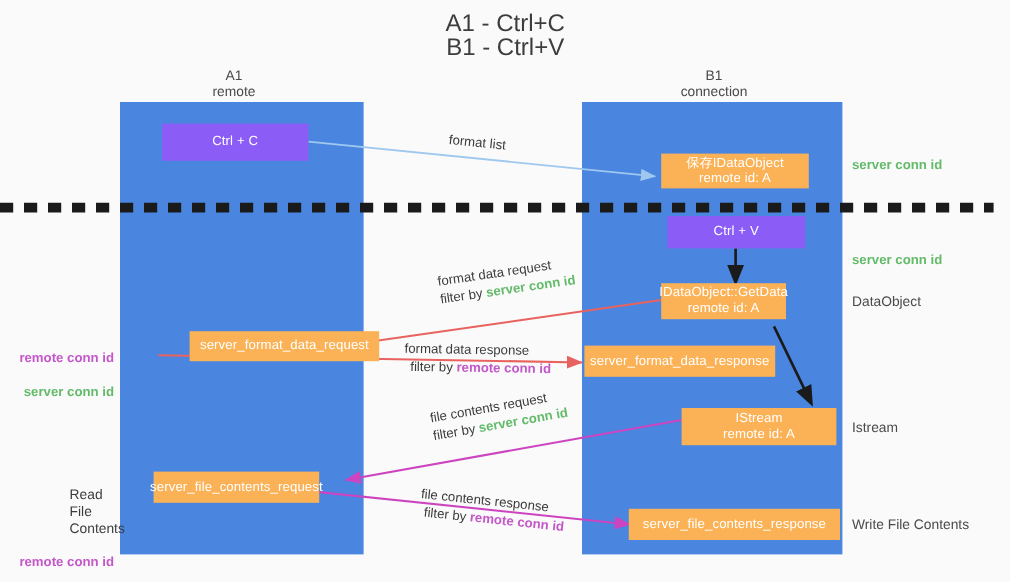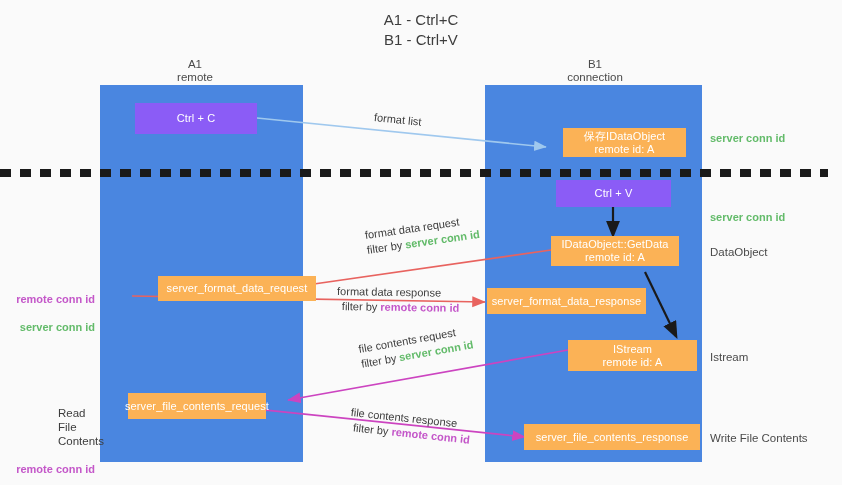--- a/index.html
+++ b/index.html
@@ -21,21 +21,21 @@
     width: 842px;
     height: 485px;
   }
   .abs { position: absolute; }
 
   
   .title {
     left: 0; top: 10px;
     width: 842px;
     text-align: center;
-    font-size: 15px;
+    font-size: 20px;
     line-height: 20px;
     color: #3d3d3d;
     white-space: pre-line;
   }
 
   
   .col-head {
     font-size: 11.5px;
     line-height: 13px;
     text-align: center;
@@ -143,26 +143,26 @@
 
   <line x1="568" y1="350" x2="288" y2="400" stroke="#cc44c0" stroke-width="1.7" marker-end="url(#ah-magenta)"></line>
 
   <line x1="130" y1="396" x2="525" y2="437" stroke="#cc44c0" stroke-width="1.7" marker-end="url(#ah-magenta)"></line>
 
   <line x1="0" y1="173" x2="828" y2="173" stroke="#1a1a1a" stroke-width="8" stroke-dasharray="11 9"></line>
 </svg>
 
 <div class="abs box green" style="left:135px; top:103px; width:122px; height:31px;">Ctrl + C</div>
 
-<div class="abs box orange" style="left:551px; top:128px; width:123px; height:29px;margin-left:12px;">保存IDataObject
+<div class="abs box orange" style="left:551px; top:128px; width:123px; height:29px;">保存IDataObject
 remote id: A</div>
 
 <div class="abs box green" style="left:556px; top:180px; width:115px; height:27px;">Ctrl + V</div>
 
-<div class="abs box orange" style="left:551px; top:236px; width:128px; height:30px;text-align:center;">IDataObject::GetData
+<div class="abs box orange" style="left:551px; top:236px; width:104px; height:30px;text-align:center;">IDataObject::GetData
 remote id: A</div>
 
 <div class="abs box orange" style="left:130px; top:276px; width:158px; height:25px;margin-left:28px;">server_format_data_request</div>
 
 <div class="abs box orange" style="left:487px; top:288px; width:159px; height:26px;">server_format_data_response</div>
 
 <div class="abs box orange" style="left:568px; top:340px; width:129px; height:31px;">IStream
 remote id: A</div>
 
 <div class="abs box orange" style="left:128px; top:393px; width:138px; height:26px;">server_file_contents_request</div>

